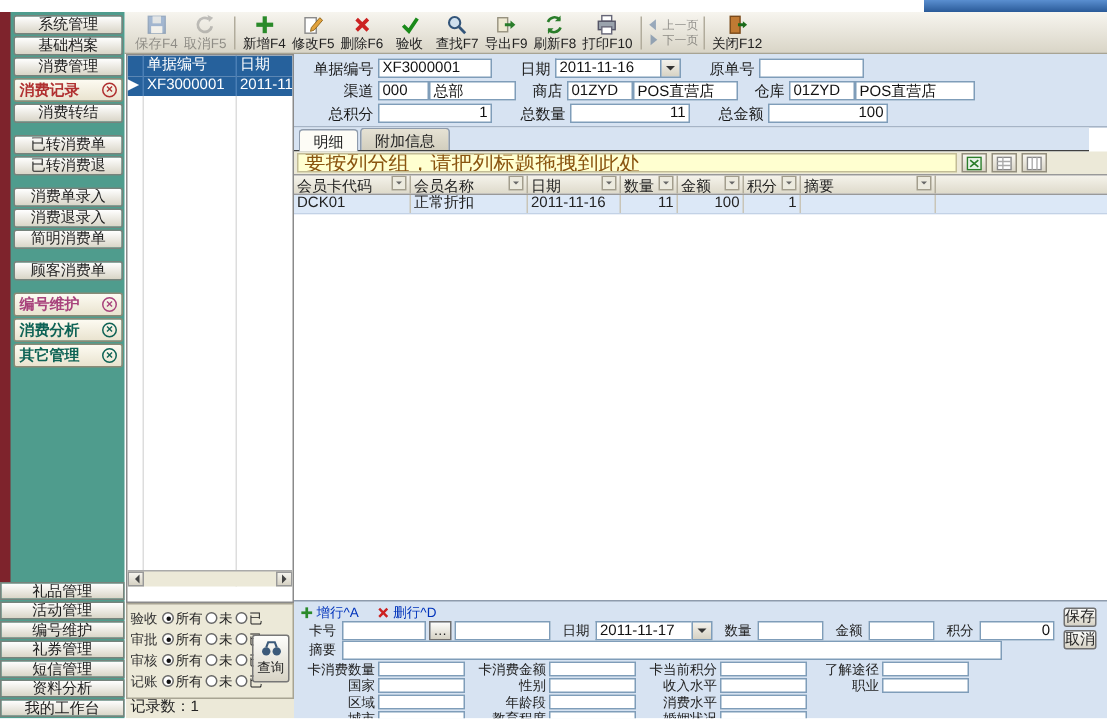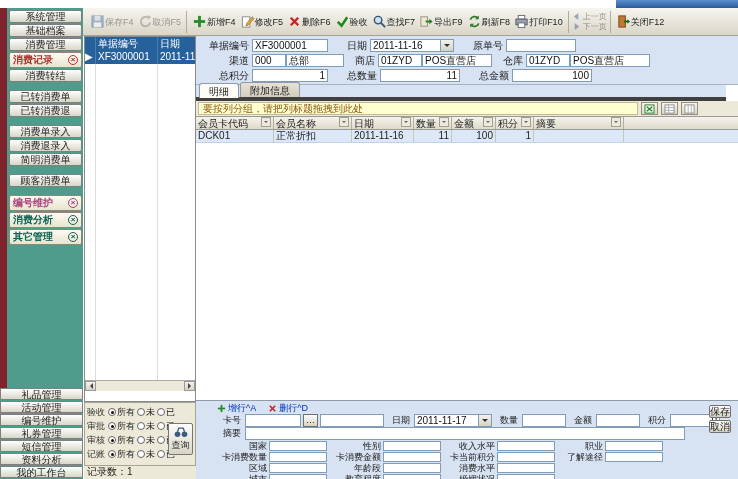--- a/index.html
+++ b/index.html
@@ -8,21 +8,21 @@
   #root { position:relative; width:738px; height:479px; overflow:hidden; background:#fff; }
 
   
   .titlebar-frag { position:absolute; right:0; top:0; width:122px; height:8px;
     background:linear-gradient(#5a8fd0,#2a5a98); }
 
   
   .toolbar { position:absolute; left:83px; top:8px; right:0; height:28px;
     background:linear-gradient(#f7f5ef,#d9d5c7); border-bottom:1px solid #a8a493;
     display:flex; align-items:center; padding-left:5px; }
-  .tb-item { display:flex; flex-direction:row; align-items:center; justify-content:center;
+  .tb-item { display:flex; flex-direction:column; align-items:center; justify-content:center;
     min-width:31px; height:26px; padding:0 2px; cursor:pointer; }
   .tb-item .lbl { font-size:9px; white-space:nowrap; color:#222; line-height:10px; }
   .tb-item.disabled { opacity:.42; }
   .tb-sep { width:1px; height:22px; background:#b1ac9c; margin:0 3px; }
   .tb-pncol { display:flex; flex-direction:column; justify-content:center; gap:1px; opacity:.45; }
   .tb-pnrow { display:flex; align-items:center; gap:2px; font-size:8px; line-height:9px; }
 
   
   .sidebar { position:absolute; left:0; top:8px; width:83px; bottom:0;
     background:#4f9c8d; display:flex; flex-direction:column; }
@@ -86,30 +86,30 @@
   .num { text-align:right; }
   .datebox { display:flex; flex:none; }
   .datebox .inp { border-right:none; }
   .dd { width:14px; height:13px; background:linear-gradient(#f4f2ec,#d6d2c4);
     border:1px solid #7f9db9; display:flex; align-items:center; justify-content:center; cursor:pointer; flex:none; }
   .dd::after { content:""; width:0; height:0; border:3px solid transparent; border-top-color:#333; margin-top:3px; }
   .gapx { width:8px; flex:none; }
 
   
   .tabs { position:absolute; left:196px; top:85px; right:12px; height:16px; background:#d7e3f2;
-    display:flex; align-items:flex-end; padding-left:3px; border-bottom:4px solid #404040; }
+    display:flex; align-items:flex-end; padding-left:3px; border-bottom:1px solid #404040; }
   .tab { height:15px; padding:1px 9px 0 9px; border:1px solid #8e9bac; border-bottom:none;
     border-radius:3px 3px 0 0; background:linear-gradient(#e6e2d4,#d2cebe); font-size:10px; cursor:pointer; margin-right:1px; }
   .tab.active { background:#fdfcf6; position:relative; top:1px; }
 
   
   .groupbar { position:absolute; left:196px; top:101px; right:0; height:15px; background:#ece9d8;
     display:flex; align-items:center; gap:3px; padding:0 3px 0 2px; }
   .hintbox { flex:1; background:#ffffd0; border:1px solid #c2bc96; height:13px; line-height:11px;
-    padding:0 4px; color:#8a5510; font-size:10px; overflow:hidden; white-space:nowrap; }
+    padding:0 4px; color:#8a5510; font-size:14px; overflow:hidden; white-space:nowrap; }
   .gb-btn { width:17px; height:13px; background:linear-gradient(#f8f6f0,#d9d5c7);
     border:1px solid #948f7e; display:flex; align-items:center; justify-content:center; cursor:pointer; flex:none; }
   .gb-spacer { width:34px; flex:none; }
 
   
   .dtable { position:absolute; left:196px; top:116px; right:0; }
   .dt-header { display:flex; height:14px; background:linear-gradient(#f5f3eb,#dedacb);
     border-top:1px solid #999; border-bottom:1px solid #999; font-size:10px; }
   .dt-h { display:flex; align-items:flex-start; justify-content:space-between; padding:0 2px;
     border-right:1px solid #b3ae9d; overflow:hidden; white-space:nowrap; }
@@ -118,21 +118,21 @@
   .fbtn::after { content:""; width:0; height:0; border:2.5px solid transparent; border-top-color:#666; margin-top:2px; }
   .dt-row { display:flex; height:13px; font-size:10px; background:#dce8f7; border-bottom:1px solid #c3d2e6; }
   .dt-c { border-right:1px solid #c9c5b8; padding:0 2px; overflow:hidden; white-space:nowrap; line-height:12px; }
   .dt-body { position:absolute; left:196px; top:143px; right:0; bottom:79px; background:#fff; }
 
   .cw0{width:78px;} .cw1{width:78px;} .cw2{width:62px;} .cw3{width:38px;} .cw4{width:44px;}
   .cw5{width:38px;} .cw6{width:90px;} .cwf{flex:1; border-right:none;}
 
   
   .editpanel { position:absolute; left:196px; top:400px; right:0; bottom:0; background:#d7e3f2;
-    border-top:1px solid #8e9bac; padding:2px 0 0 21px; font-size:10px; }
+    border-top:1px solid #8e9bac; padding:2px 0 0 4px; font-size:10px; }
   .ep-links { display:flex; align-items:center; gap:12px; height:10px; }
   .ep-link { display:flex; align-items:center; gap:2px; color:#0033bb; cursor:pointer; font-size:9px; line-height:9px; }
   .ep-row1 { display:flex; align-items:center; height:14px; gap:2px; }
   .ep-row2 { display:flex; align-items:center; height:13px; gap:2px; }
   .ep-l { font-size:9px; text-align:right; padding-right:2px; flex:none; overflow:hidden; white-space:nowrap; }
   .btn { position:absolute; width:22px; height:13px; background:linear-gradient(#fdfdfb,#d6d2c4);
     border:1px solid #707070; border-radius:2px; font-size:10px; line-height:11px; text-align:center; cursor:pointer; }
   .btn-save { right:7px; top:4px; }
   .btn-cancel { right:7px; top:19px; }
   .ep-grid { margin-top:1px; }
@@ -538,37 +538,37 @@
       <input class="inp num w44" value="" style="">
       <span class="ep-l w26">积分</span>
       <input class="inp num w50" value="0" style="">
     </div>
     <div class="ep-row2">
       <span class="ep-l w26">摘要</span>
       <input class="inp" style="width: 440px;" value="">
     </div>
     <div class="ep-grid">
       <div class="ep-row">
+        <span class="ep-l w52">卡消费数量</span>
+          <input class="inp w58" style="">
+        <span class="ep-l w56">卡消费金额</span>
+          <input class="inp w58" style="">
+        <span class="ep-l w56">卡当前积分</span>
+          <input class="inp w58" style="">
+        <span class="ep-l w50">了解途径</span>
+          <input class="inp w58" style="">
+      </div>
+      <div class="ep-row">
         <span class="ep-l w52">国家</span>
           <input class="inp w58" style="">
         <span class="ep-l w56">性别</span>
           <input class="inp w58" style="">
         <span class="ep-l w56">收入水平</span>
           <input class="inp w58" style="">
         <span class="ep-l w50">职业</span>
-          <input class="inp w58" style="">
-      </div>
-      <div class="ep-row">
-        <span class="ep-l w52">卡消费数量</span>
-          <input class="inp w58" style="">
-        <span class="ep-l w56">卡消费金额</span>
-          <input class="inp w58" style="">
-        <span class="ep-l w56">卡当前积分</span>
-          <input class="inp w58" style="">
-        <span class="ep-l w50">了解途径</span>
           <input class="inp w58" style="">
       </div>
       <div class="ep-row">
         <span class="ep-l w52">区域</span>
           <input class="inp w58" style="">
         <span class="ep-l w56">年龄段</span>
           <input class="inp w58" style="">
         <span class="ep-l w56">消费水平</span>
           <input class="inp w58" style="">
       </div>

